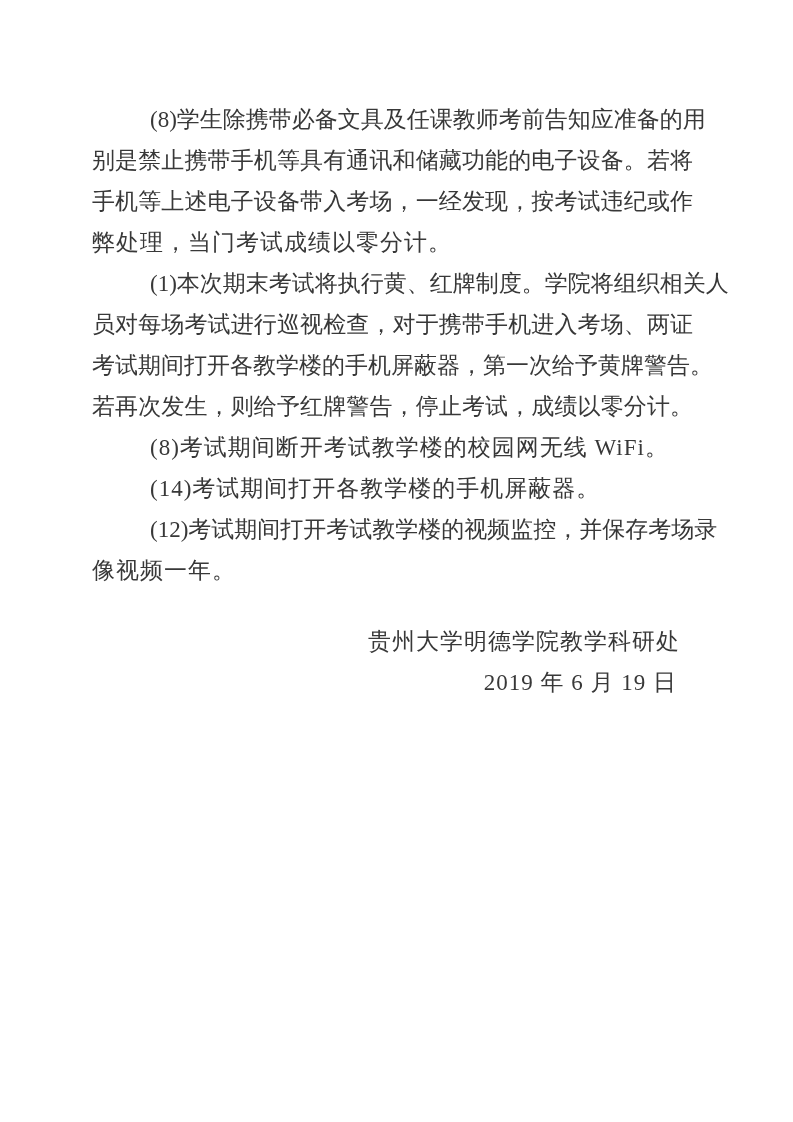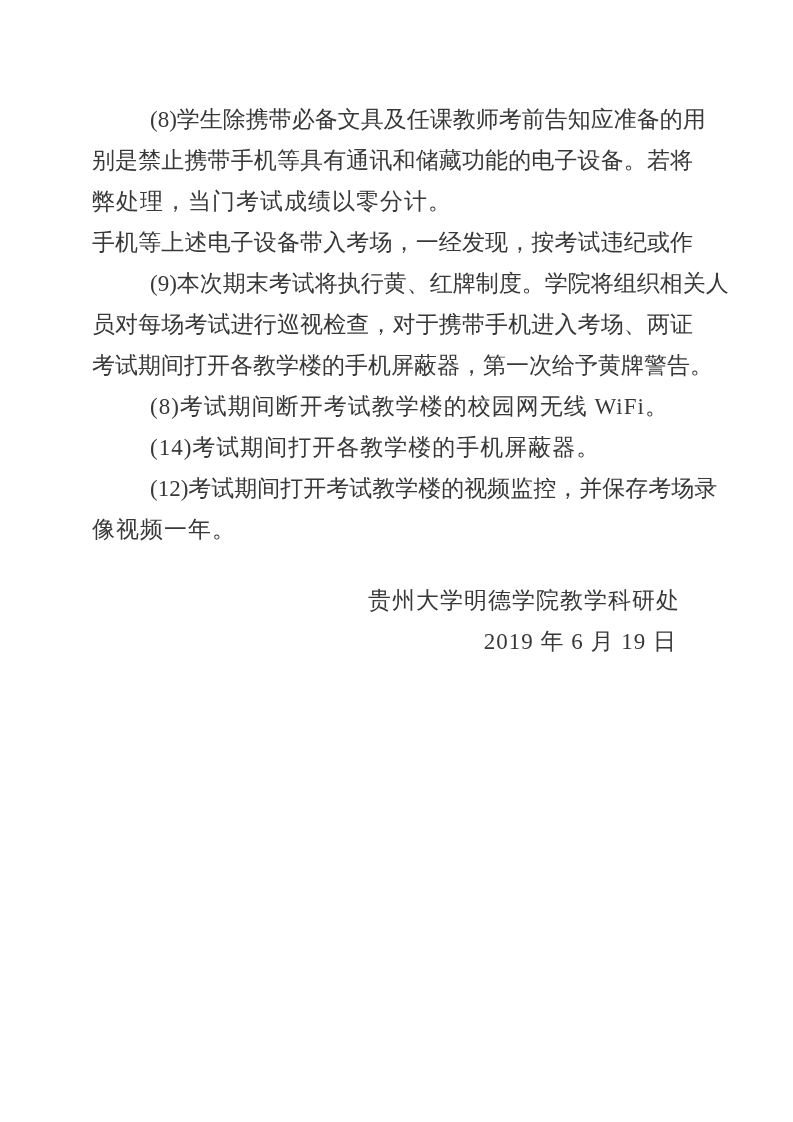--- a/index.html
+++ b/index.html
@@ -60,28 +60,29 @@
 </style>
 </head>
 <body>
 
 <div class="page">
   <div class="content">
 
     <div class="para">
       <div class="line indent fill">(8)学生除携带必备文具及任课教师考前告知应准备的用</div>
       <div class="line fill">别是禁止携带手机等具有通讯和储藏功能的电子设备。若将</div>
+      <div class="line fill">手机等上述电子设备带入考场，一经发现，按考试违纪或作</div>
       <div class="line">弊处理，当门考试成绩以零分计。</div>
-      <div class="line fill">手机等上述电子设备带入考场，一经发现，按考试违纪或作</div>
     </div>
 
     <div class="para">
-      <div class="line indent fill">(9)本次期末考试将执行黄、红牌制度。学院将组织相关人</div>
+      <div class="line indent fill">(1)本次期末考试将执行黄、红牌制度。学院将组织相关人</div>
       <div class="line fill">员对每场考试进行巡视检查，对于携带手机进入考场、两证</div>
       <div class="line fill">考试期间打开各教学楼的手机屏蔽器，第一次给予黄牌警告。</div>
+      <div class="line fill">若再次发生，则给予红牌警告，停止考试，成绩以零分计。</div>
     </div>
 
     <div class="para">
       <div class="line indent">(8)考试期间断开考试教学楼的校园网无线 WiFi。</div>
     </div>
 
     <div class="para">
       <div class="line indent">(14)考试期间打开各教学楼的手机屏蔽器。</div>
     </div>
 

